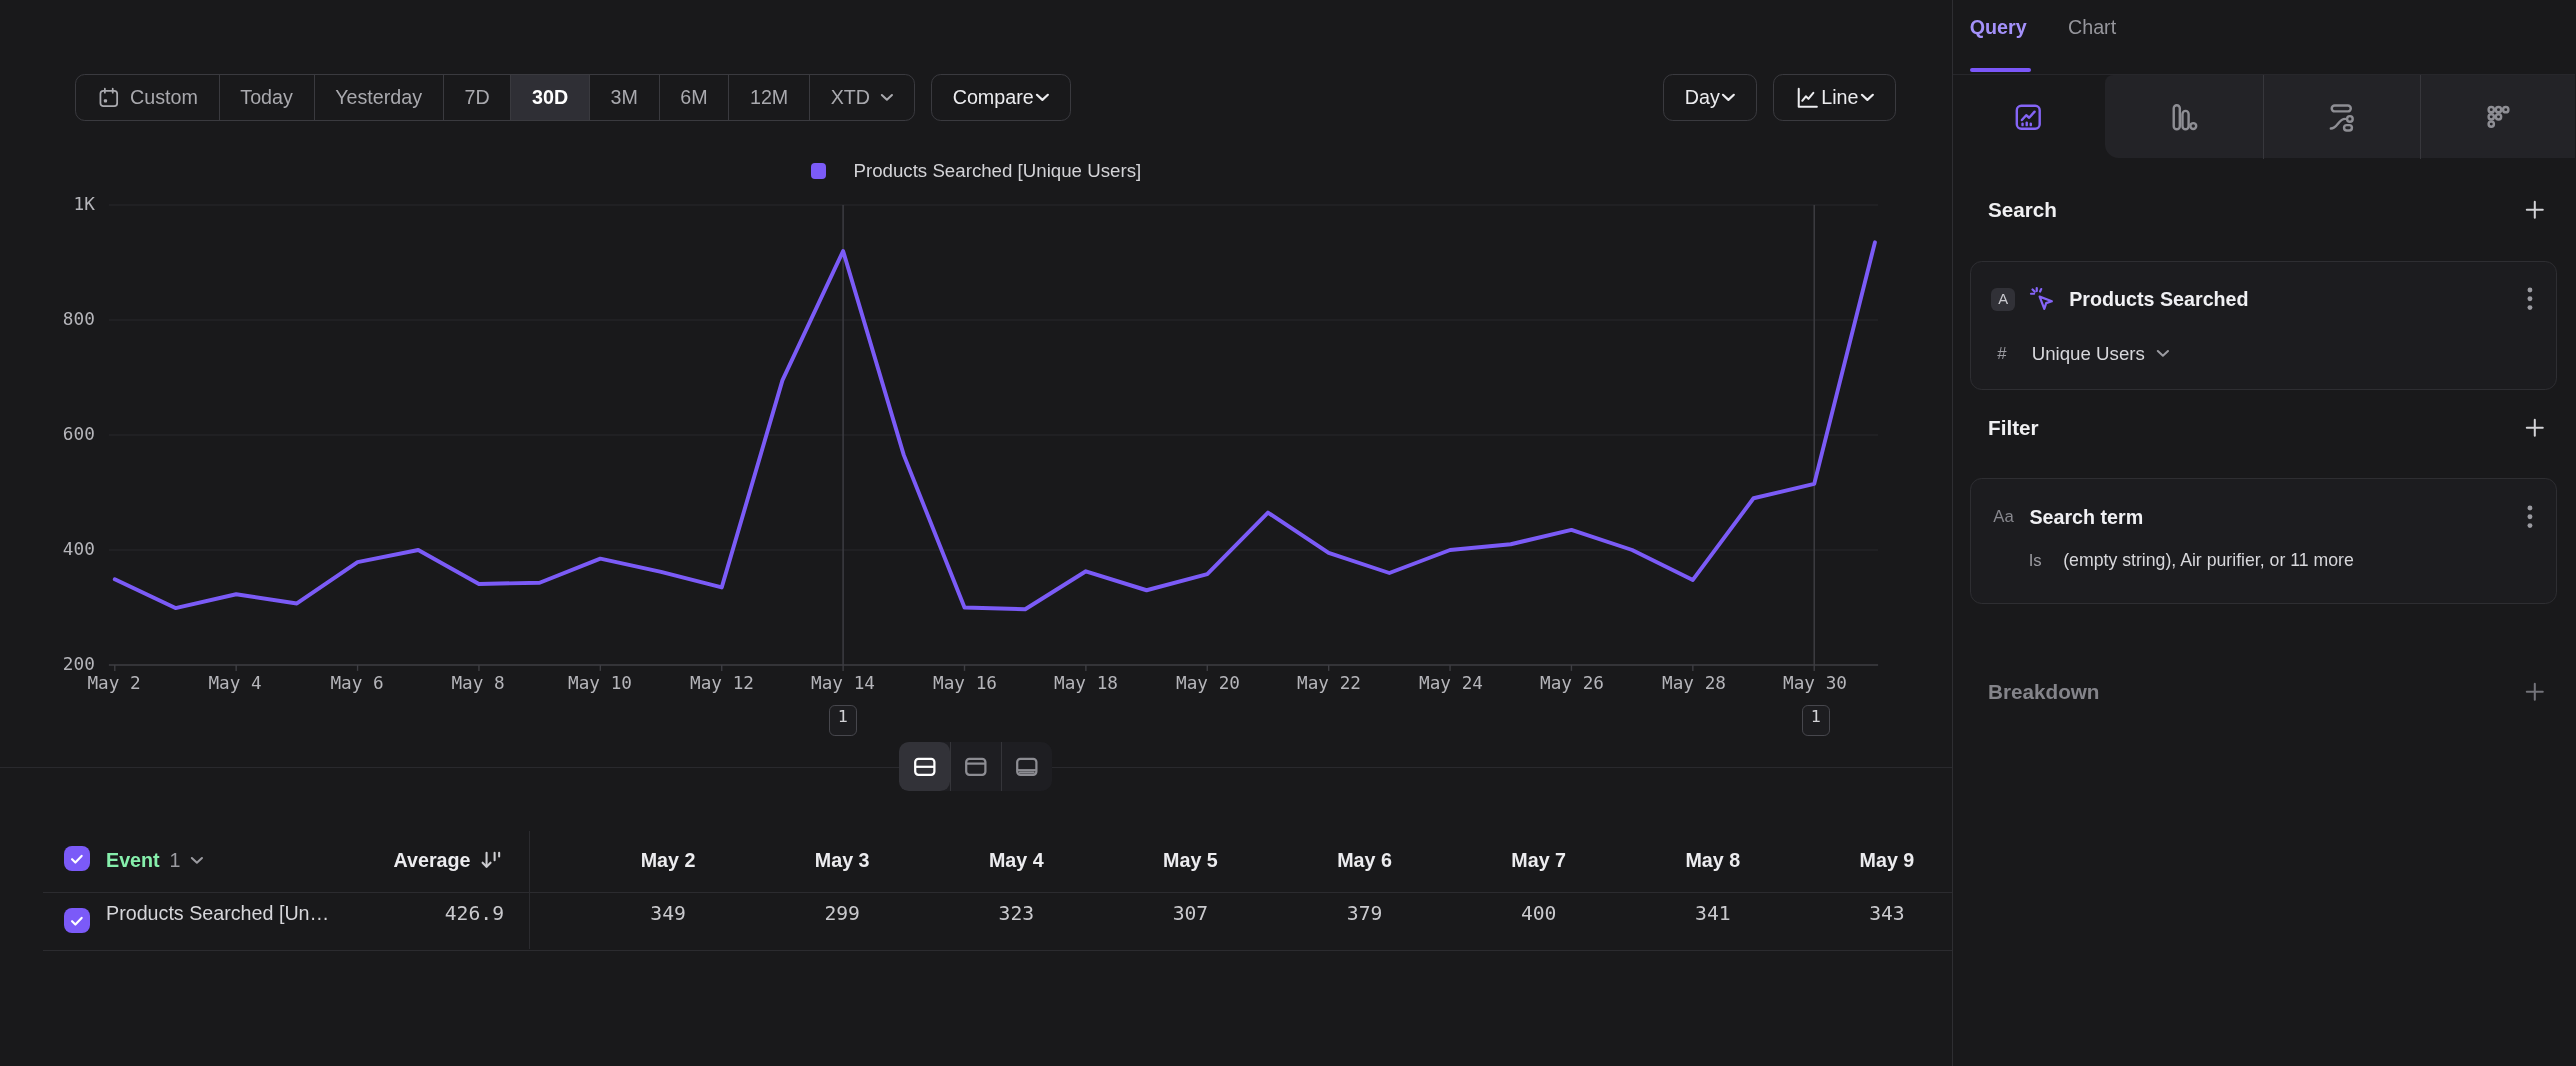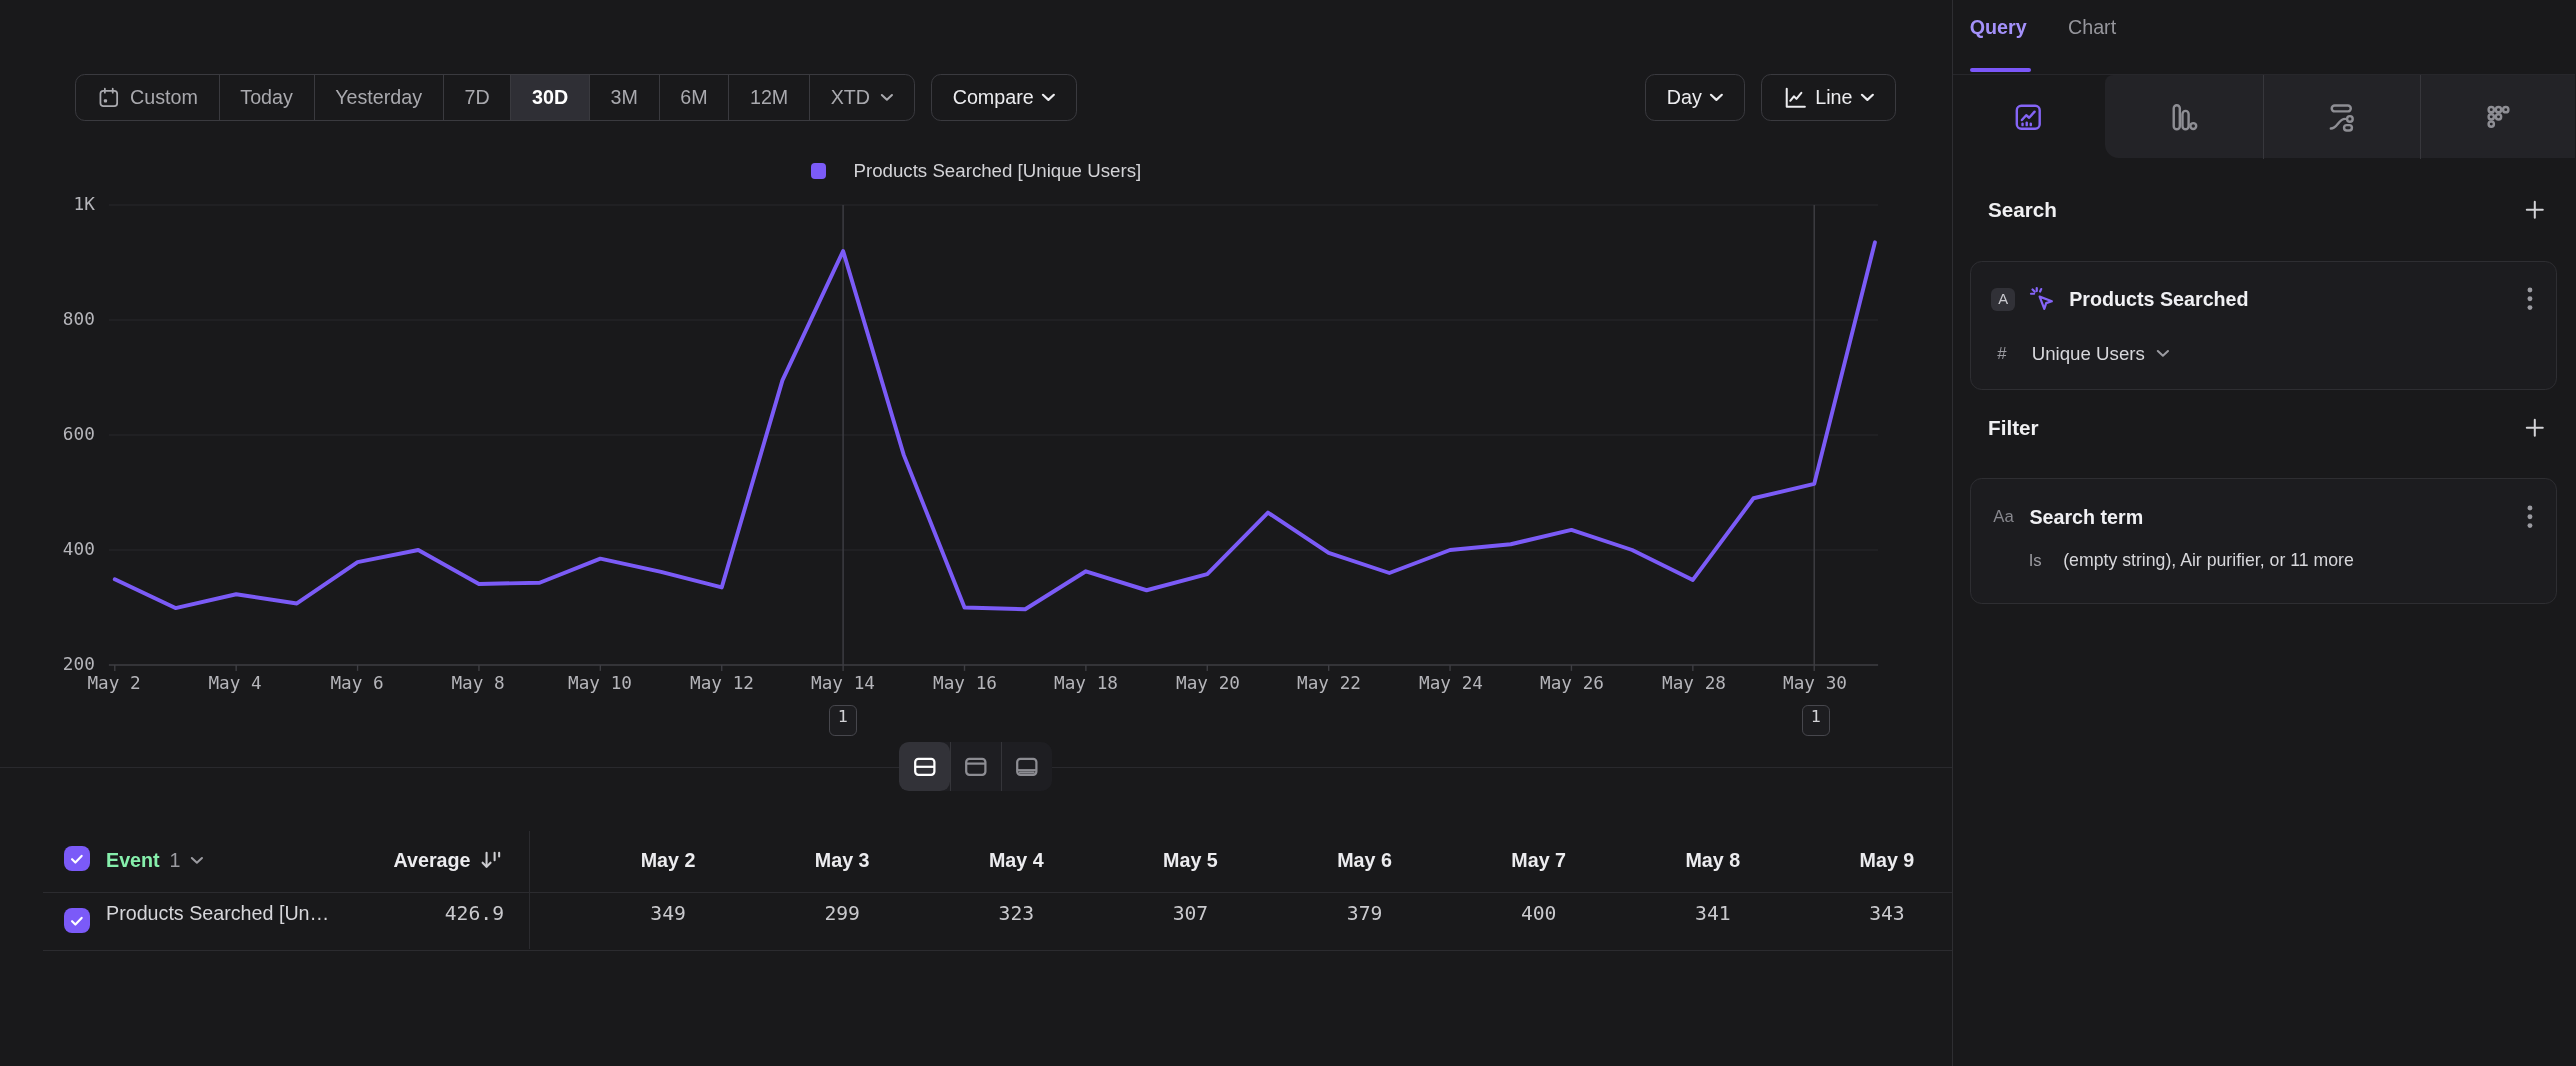--- a/index.html
+++ b/index.html
@@ -14,21 +14,21 @@
   
   .toolbar { position:absolute; top:74px; left:47px; right:56px; height:47px;
     display:flex; align-items:center; gap:15.7px;margin-left:28px; }
   .range-group { display:inline-flex; height:47px; border:1px solid #3a3a3f; border-radius:9.8px;
     overflow:hidden; background:transparent; }
   .range-btn { display:flex; align-items:center; gap:9.8px; height:100%; padding:0 20.7px;
     background:transparent; border:none; border-left:1px solid #3a3a3f; color:#a9a9ae;
     font:19.7px "Liberation Sans", sans-serif; cursor:pointer; white-space:nowrap; }
   .range-btn:first-child { border-left:none; }
   .range-btn.active { background:#2f2f35; color:#ffffff; font-weight:700; }
-  .btn { display:inline-flex; align-items:center; gap:7px; height:47px; padding:0 20.7px;
+  .btn { display:inline-flex; align-items:center; gap:1px; height:47px; padding:0 20.7px;
     border:1px solid #3a3a3f; border-radius:9.8px; background:transparent; color:#ececef;
     font:19.7px "Liberation Sans", sans-serif; cursor:pointer; white-space:nowrap; }
   .spacer { flex:1; }
   .ic { color:#a9a9ae; flex:none; }
   .btn .ic-white { color:#ececef; }
 
   
   .legend { position:absolute; top:160px; left:0; width:1952px; display:flex;
     justify-content:center; align-items:center; gap:27px; }
   .legend-swatch { width:15.7px; height:15.7px; border-radius:3.9px; background:#7b5bf7; }
@@ -457,15 +457,23 @@
               <circle cx="4" cy="23" r="2.5"></circle>
             </svg>
         </button>
       </div>
       <div class="card-row" style="top:69px; left:58px; height:25.6px;">
         <span class="sub-prefix" style="width:19.7px; margin-right:14.8px;">Is</span>
         <span class="sub-value">(empty string), Air purifier, or 11 more</span>
       </div>
     </div>
 
+    <div class="side-header" style="top:677px">
+      <span class="side-title dim">Breakdown</span>
+      <button class="plus-btn dim">
+        <svg width="25.6" height="25.6" viewBox="0 0 24 24" fill="none" stroke="currentColor" stroke-width="1.9" stroke-linecap="round">
+            <path d="M12 4.5 V19.5 M4.5 12 H19.5"></path>
+          </svg>
+      </button>
+    </div>
   </aside>
 </div>
 
 
 </body></html>

